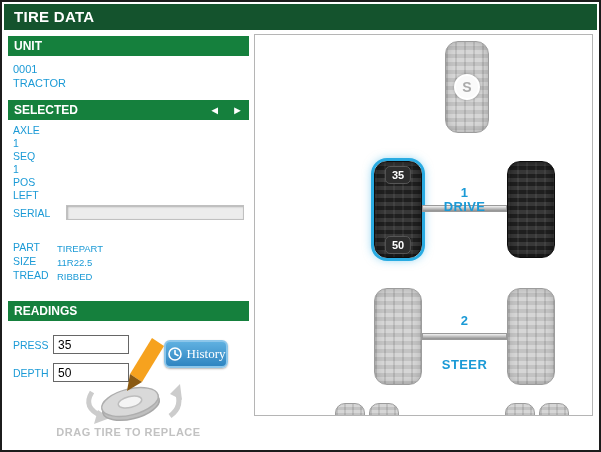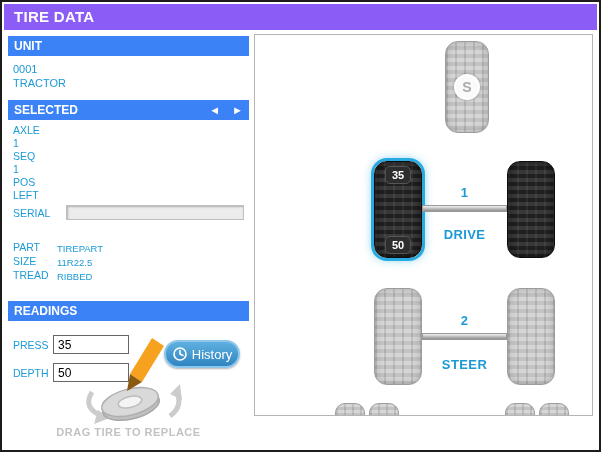--- a/index.html
+++ b/index.html
@@ -1,44 +1,44 @@
 <!DOCTYPE html>
 <html><head>
 <meta charset="utf-8">
 <style>
   *{margin:0;padding:0;box-sizing:border-box;}
   body{font-family:"Liberation Sans",sans-serif;background:#fff;}
   .app{position:relative;width:601px;height:452px;border:2px solid #1c1c1c;background:#fff;overflow:hidden;}
-  .titlebar{position:absolute;top:2px;left:2px;right:2px;height:26px;background:#8b5cf6;color:#fff;
+  .titlebar{position:absolute;top:2px;left:2px;right:2px;height:26px;background:#14532d;color:#fff;
     font-size:15px;font-weight:bold;line-height:26px;padding-left:10px;letter-spacing:.3px;}
   
   .sidebar{position:absolute;left:6px;top:34px;width:241px;height:414px;}
-  .section-header{background:#3b82f6;color:#fff;font-weight:bold;font-size:12px;height:20px;
+  .section-header{background:#15803d;color:#fff;font-weight:bold;font-size:12px;height:20px;
     line-height:20px;padding:0 6px;display:flex;justify-content:space-between;align-items:center;}
   .arrows{display:flex;gap:12px;}
   .arrow{cursor:pointer;font-size:11px;line-height:20px;}
   .unit-content{padding:6px 5px 10px;color:#1B9AD6;font-size:11px;line-height:14px;}
   .kv-rows{padding:4px 5px 16px;}
   .kv-row{display:flex;justify-content:space-between;color:#1B9AD6;font-size:10.5px;line-height:13px;flex-direction:column;}
   .serial-row{display:flex;align-items:center;margin-top:3px;gap:15px;}
   .serial-row .lbl{color:#1B9AD6;font-size:10.5px;width:38px;flex:0 0 38px;}
   .serial-input{flex:1;height:15px;background:#ececec;border:1px solid #c0c0c0;
     box-shadow:inset 1px 1px 2px rgba(0,0,0,.25);font-family:inherit;font-size:10px;padding:0 3px;}
   .tp-rows{padding:5px 5px 18px;}
   .tp-row{display:flex;color:#1B9AD6;line-height:13px;}
   .tp-row .lbl{font-size:10.5px;width:44px;flex:0 0 44px;}
   .tp-row .val{font-size:9.5px;padding-top:1px;}
   .reading-row{display:flex;align-items:center;margin:14px 0 0 5px;}
   .reading-row.depth{margin-top:9px;}
   .reading-row .lbl{color:#1B9AD6;font-size:10.5px;width:40px;flex:0 0 40px;}
   .reading-input{width:76px;height:19px;border:1px solid #666;font-size:12px;padding:0 4px;font-family:inherit;}
-  .history-btn{position:absolute;left:156px;top:304px;width:76px;height:28px;
-    background:linear-gradient(#5FB0E0,#2F85C1);border:2px solid #8CC6EA;border-radius:14px;color:#fff;
+  .history-btn{position:absolute;left:156px;top:304px;width:64px;height:28px;
+    background:linear-gradient(#5FB0E0,#2F85C1);border:2px solid #8CC6EA;border-radius:6px;color:#fff;
     font-size:13px;display:flex;align-items:center;justify-content:center;gap:4px;cursor:pointer;
-    font-family:Liberation Sans, sans-serif;box-shadow:0 1px 2px rgba(0,0,0,.3);}
+    font-family:Liberation Serif, serif;box-shadow:0 1px 2px rgba(0,0,0,.3);}
   .drag-art{position:absolute;left:70px;top:300px;}
   .drag-hint{position:absolute;top:390px;left:0;width:100%;text-align:center;color:#c2c2c2;
     font-weight:bold;font-size:11px;letter-spacing:.5px;}
   
   .panel{position:absolute;left:252px;top:32px;width:339px;height:382px;border:1px solid #b5b5b5;
     background:#fff;overflow:hidden;}
   .tire{position:absolute;border-radius:13px;border:1px solid #9c9c9c;cursor:pointer;
     background:
       repeating-linear-gradient(90deg, rgba(0,0,0,.10) 0 2px, rgba(0,0,0,0) 2px 9px),
       repeating-linear-gradient(180deg,#d6d6d6 0 4px,#c3c3c3 4px 8px);
@@ -165,21 +165,21 @@
   <div class="panel">
 
     <div class="tire spare">
       <span class="spare-badge">S</span>
     </div>
 
     <div class="tire main dark selected" style="left:119px;top:126px;"></div>
     <div class="tire main dark" style="left:252px;top:126px;"></div>
     <div class="axle-bar" style="top:170px;"></div>
     <div class="axle-num" style="top:150px;">1</div>
-    <div class="axle-name" style="top:192px;">DRIVE</div>
+    <div class="axle-name" style="top:164px;">DRIVE</div>
     <div class="badge" style="left:143px;top:131px;">35</div>
     <div class="badge" style="left:143px;top:201px;">50</div>
 
     <div class="tire main" style="left:119px;top:253px;"></div>
     <div class="tire main" style="left:252px;top:253px;"></div>
     <div class="axle-bar" style="top:298px;"></div>
     <div class="axle-num" style="top:278px;">2</div>
     <div class="axle-name" style="top:322px;">STEER</div>
 
     <div class="dual" style="left:80px;"></div>

